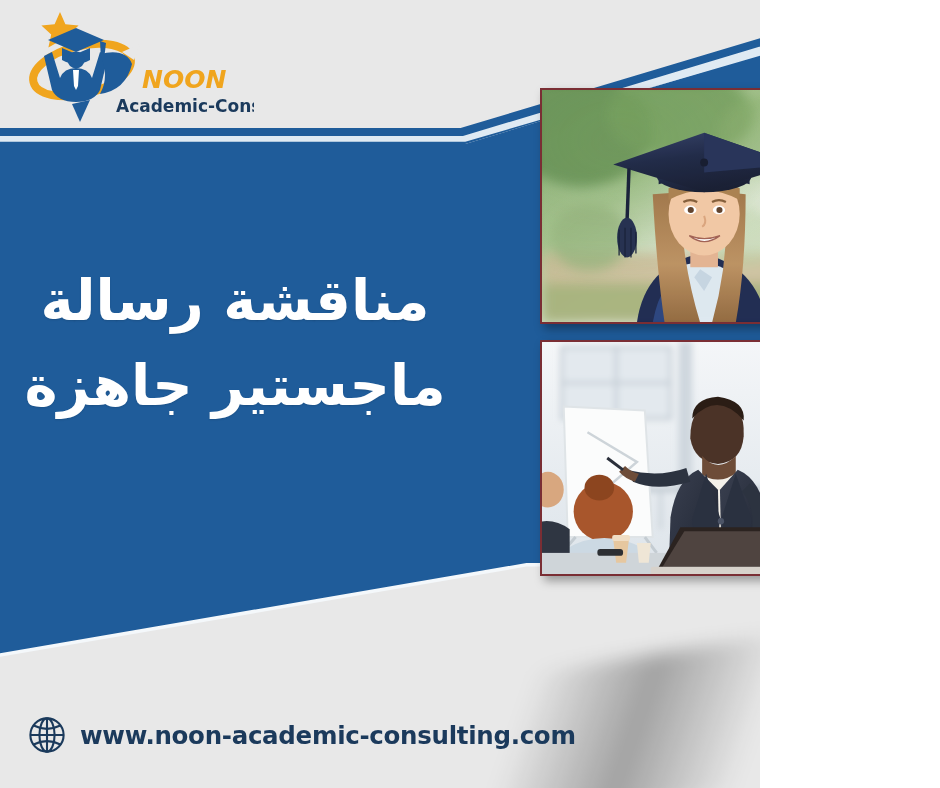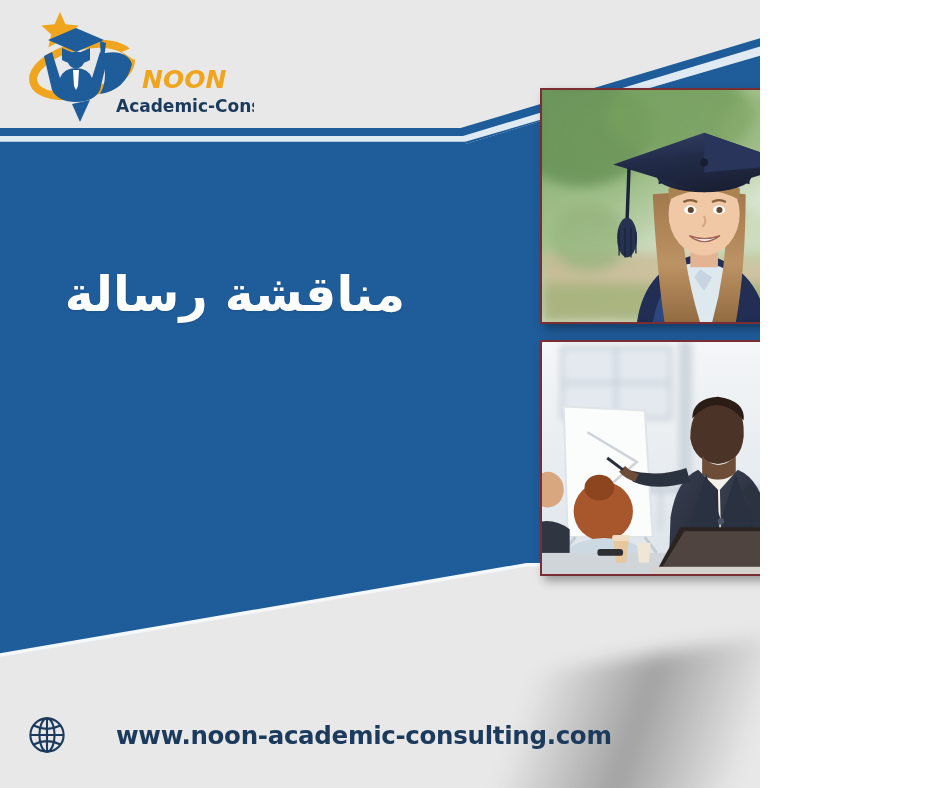--- a/index.html
+++ b/index.html
@@ -89,21 +89,21 @@
   
   #headline {
     position:absolute;
     left:0; top:258px;
     width:470px;
     text-align:center;
     color:#ffffff;
     direction:rtl;
     font-family:"DejaVu Sans", sans-serif;
     font-weight:bold;
-    font-size:49px;
+    font-size:56px;
     line-height:1.52;
     letter-spacing:0px;
     text-shadow:0 1px 2px rgba(0,0,0,.12);
   }
   #headline .ln { display:block; white-space:nowrap; }
 
   
   .photo-frame {
     position:absolute;
     border:2px solid #7a2e34;
@@ -121,21 +121,20 @@
     display:flex; align-items:center; gap:14px;
   }
   #globe-icon { width:38px; height:38px; flex:0 0 38px; }
   #footer-url {
     font-family:"DejaVu Sans", sans-serif;
     font-weight:bold;
     font-size:24.5px;
     letter-spacing:-0.3px;
     color:#1b3a5c;
     white-space:nowrap;
-    margin-left:36px;
   }
 </style>
 </head>
 <body>
 
 <div id="poster">
 
   <div class="shape" id="blue-body"></div>
   <div class="shape" id="blue-stripe"></div>
   <div class="shape" id="white-sep"></div>
@@ -171,20 +170,21 @@
         <path d="M58 96 L76 92 L66 114 Z"></path>
       </g>
 
       <text x="128" y="80" font-family="DejaVu Sans, sans-serif" font-size="25" font-weight="bold" font-style="italic" fill="#f0a51e">NOON</text>
       <text x="102" y="104" font-family="DejaVu Sans, sans-serif" font-size="17" font-weight="bold" fill="#1b3a5c">Academic-Consulting</text>
     </svg>
   </div>
 
   <div id="headline">
     <span class="ln">مناقشة رسالة</span>
+    <span class="ln">ماجستير جاهزة</span>
   </div>
 
   <div class="photo-frame" id="photo-graduate">
     <svg viewBox="0 0 350 236" preserveAspectRatio="xMidYMid slice" xmlns="http://www.w3.org/2000/svg" aria-hidden="true">
       <defs>
         <linearGradient id="g1bg" x1="0" y1="0" x2="1" y2="1">
           <stop offset="0%" stop-color="#7ea86a"></stop>
           <stop offset="34%" stop-color="#a6c48d"></stop>
           <stop offset="58%" stop-color="#e7eddf"></stop>
           <stop offset="100%" stop-color="#cfd8cc"></stop>

